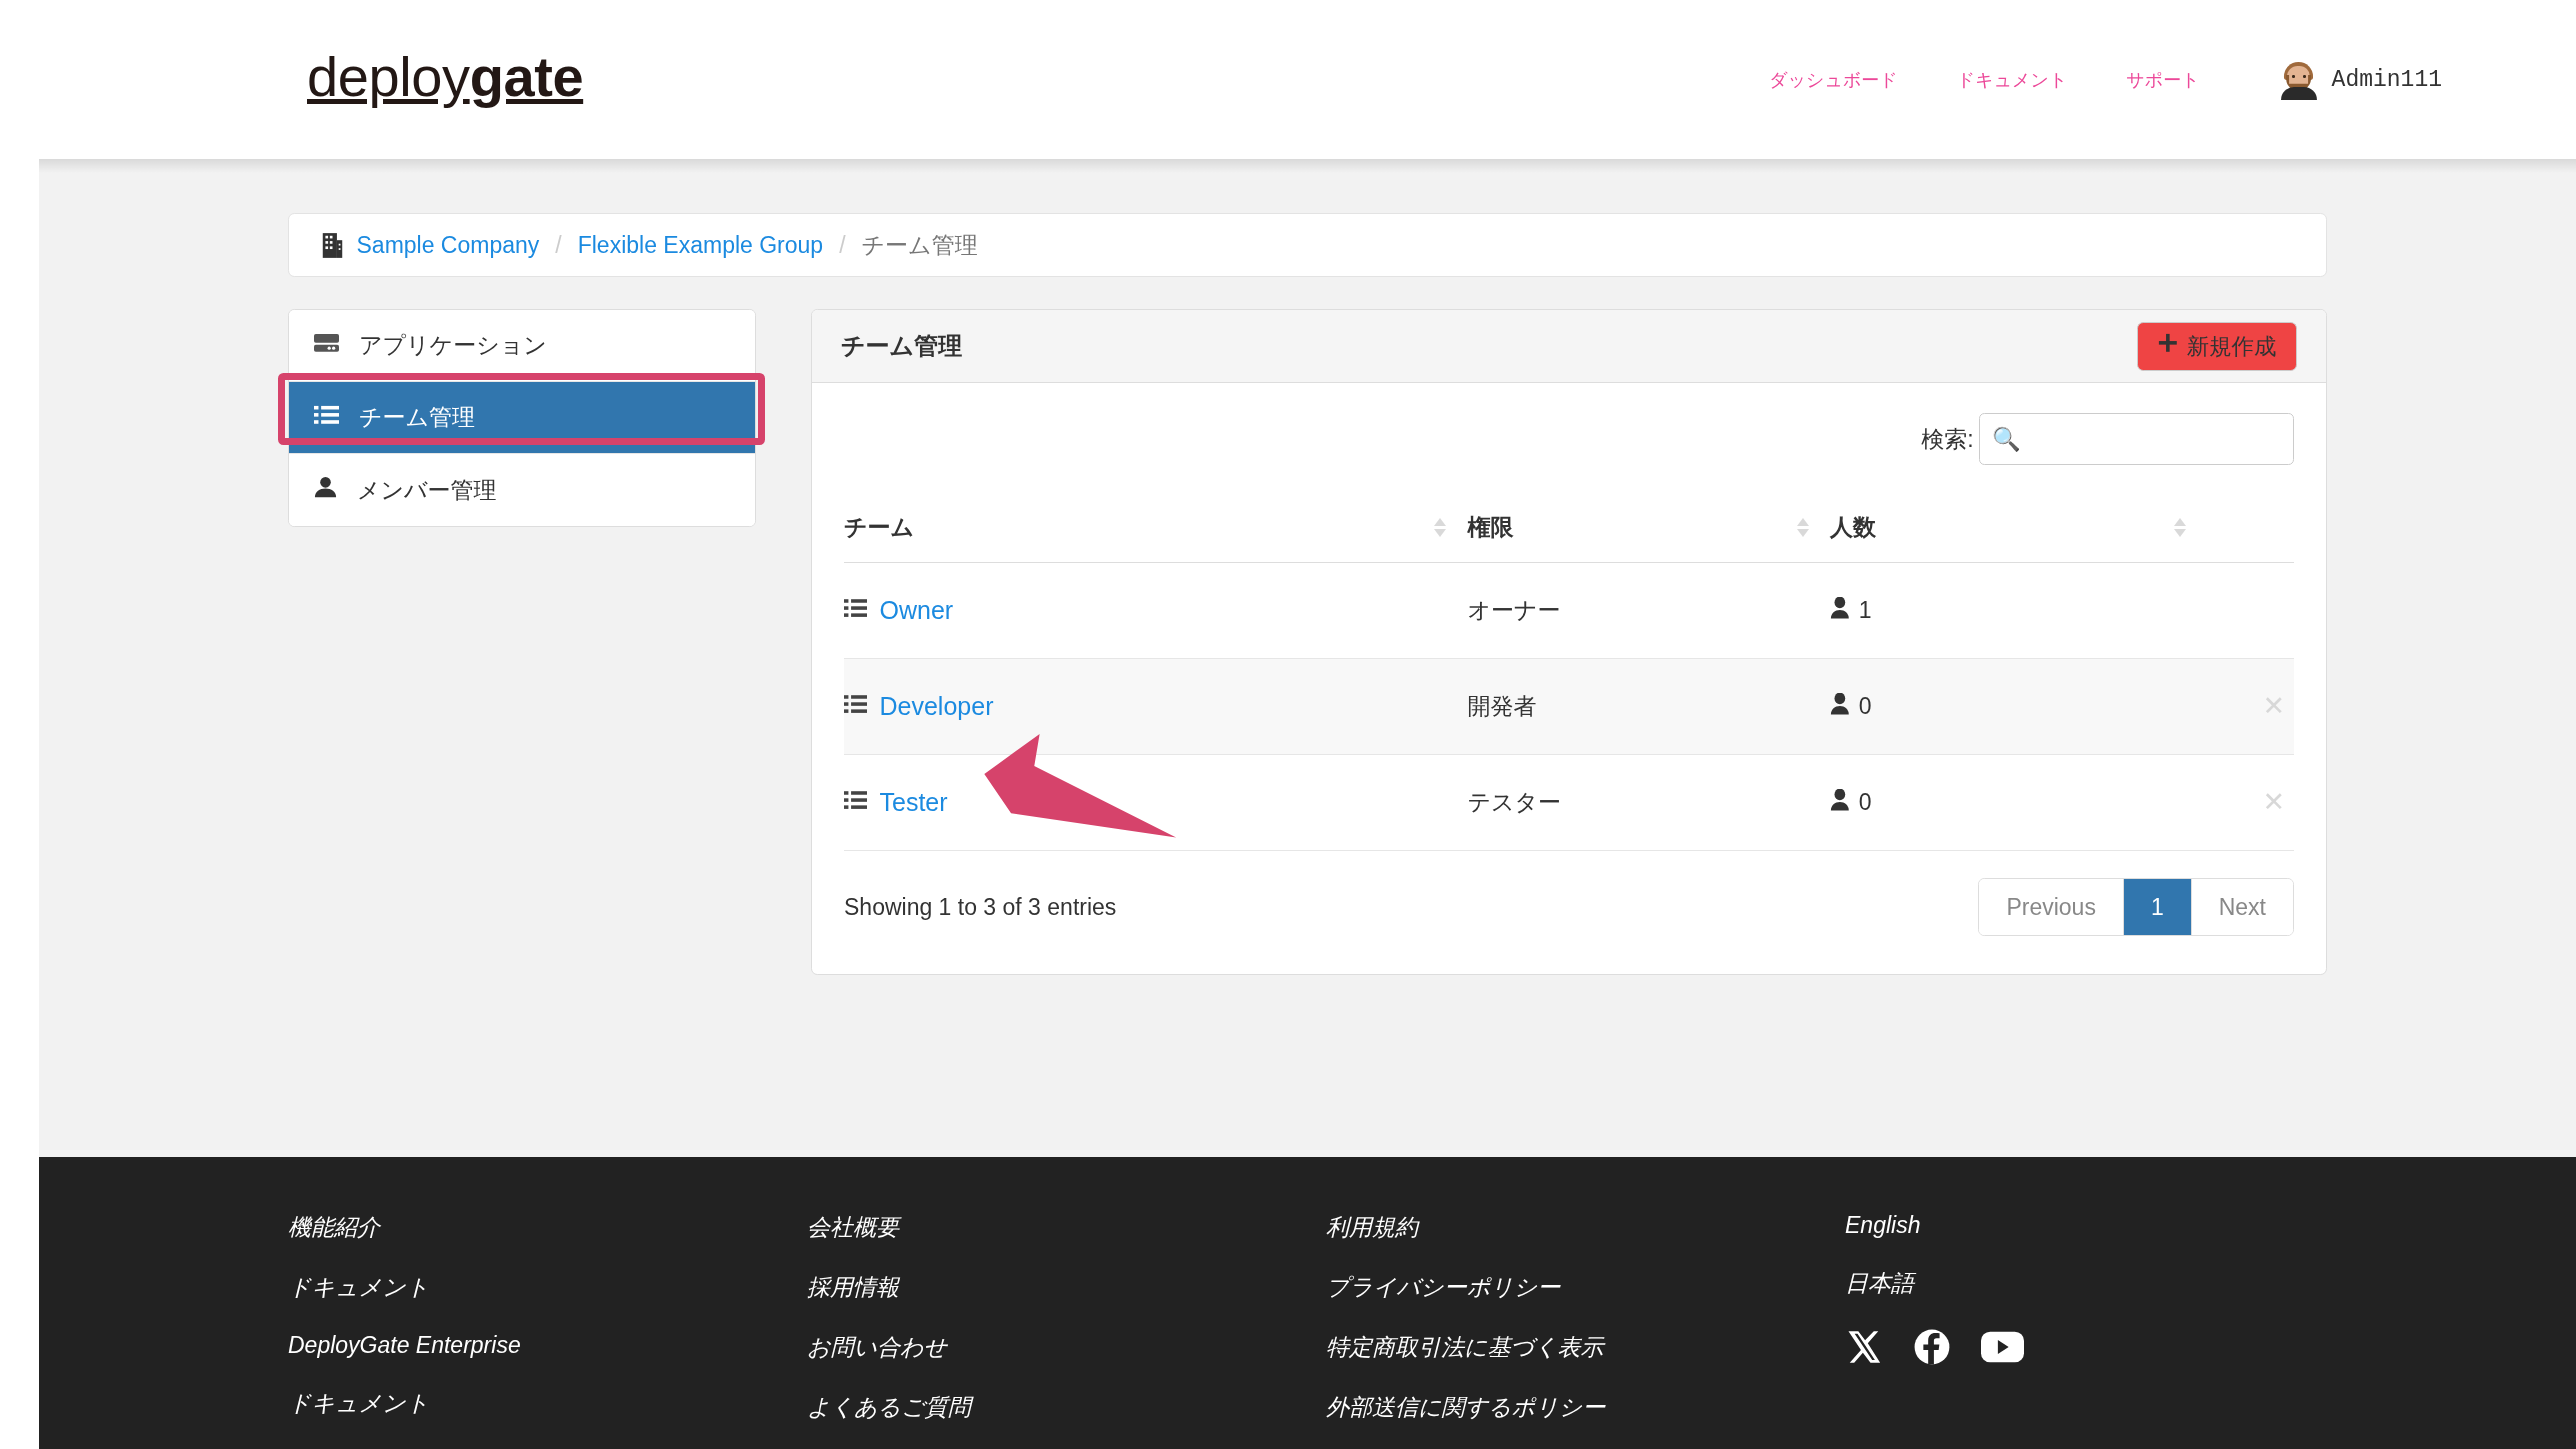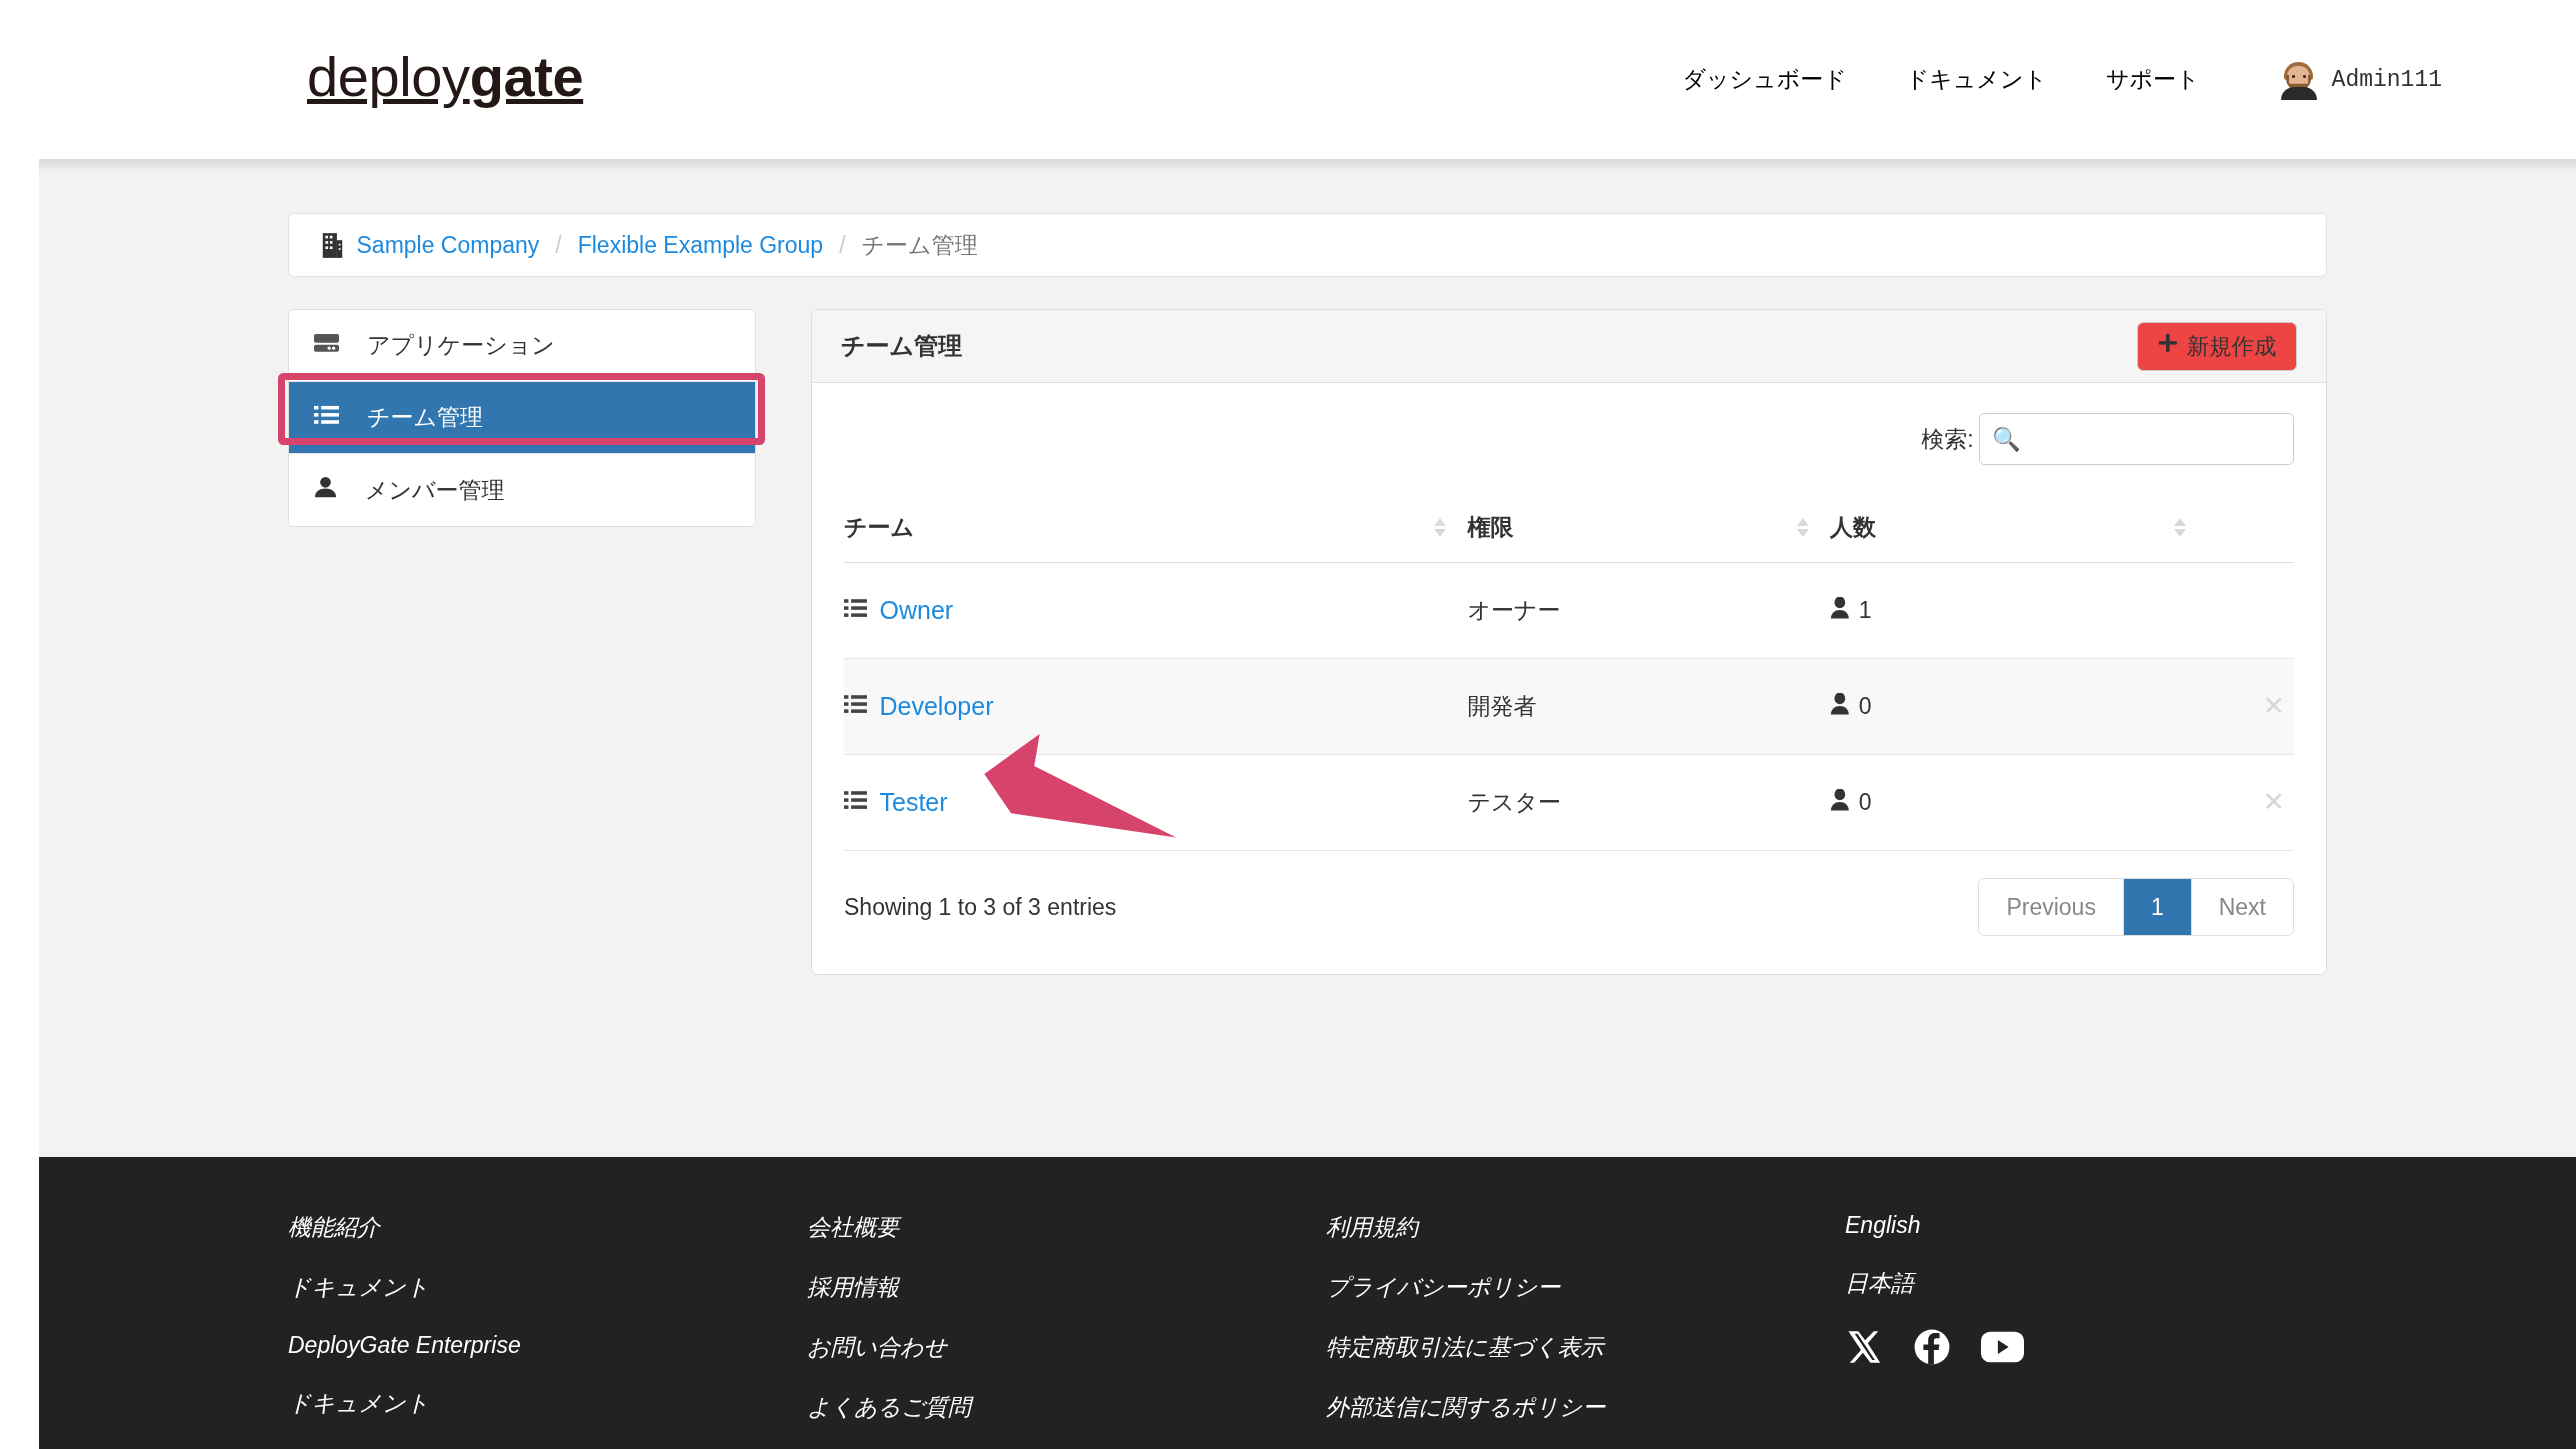--- a/index.html
+++ b/index.html
@@ -32,22 +32,22 @@
   .logo .lt { font-weight: 300; }
   .logo .bd { font-weight: 700; }
 
   .main-nav {
     margin-left: auto;
     display: flex;
     align-items: center;
     gap: 0;
   }
   .nav-link {
-    font-size: 23px;
-    color: #000000;
+    font-size: 18px;
+    color: #ec4899;
     text-decoration: none;
     padding: 0 29.5px;
     white-space: nowrap;
   }
   .user-box {
     display: flex;
     align-items: center;
     gap: 12.5px;
     margin-left: 49px;
     padding-right: 9px;
@@ -127,21 +127,21 @@
   .side { width: 468px; flex: none; position: relative; }
   .side-list {
     background: #ffffff;
     border: 0.9px solid #dddddd;
     border-radius: 6.3px;
     overflow: hidden;
   }
   .side-item {
     display: flex;
     align-items: center;
-    gap: 28px;
+    gap: 20px;
     height: 72px;
     padding: 0 25px;
     font-size: 23px;
     color: #333333;
     text-decoration: none;
     border-bottom: 0.9px solid #e6e6e6;
     background: #ffffff;
     white-space: nowrap;
   }
   .side-item:last-child { border-bottom: none; }

